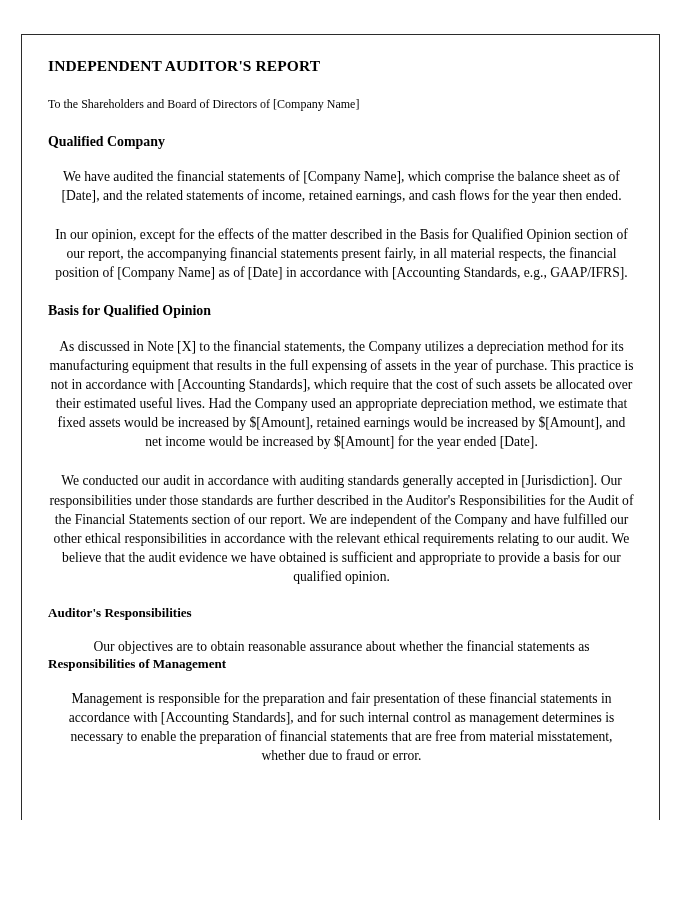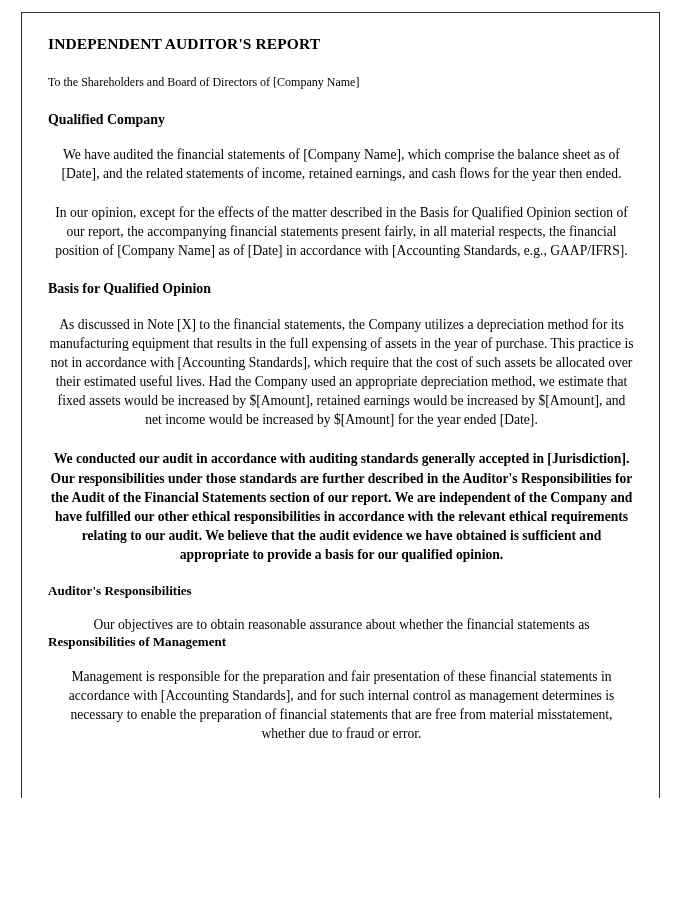--- a/index.html
+++ b/index.html
@@ -10,21 +10,21 @@
   body {
     width: 700px;
     height: 900px;
     font-family: "Liberation Serif", "DejaVu Serif", serif;
     color: #000000;
     overflow: hidden;
   }
   .page-frame {
     position: absolute;
     left: 21px;
-    top: 12px;
+    top: 34px;
     width: 639px;
     height: 786px;
     border: 1px solid #2b2b2b;
     border-bottom: none;
     box-sizing: border-box;
     overflow: hidden;
     background: #ffffff;
   }
   .page-body {
     padding: 22px 24px 0 26px;
@@ -53,21 +53,20 @@
     margin-bottom: 16px;
   }
   .para {
     font-size: 13.6px;
     line-height: 1.405;
     margin: 0 0 20px 0;
     text-align: center;
   }
   .para.tight {
     margin-bottom: 19px;
-    font-weight: bold;
   }
   .para-clipped {
     margin-bottom: 0;
   }
   .block {
     margin: 0;
   }
 </style>
 </head>
 <body>

